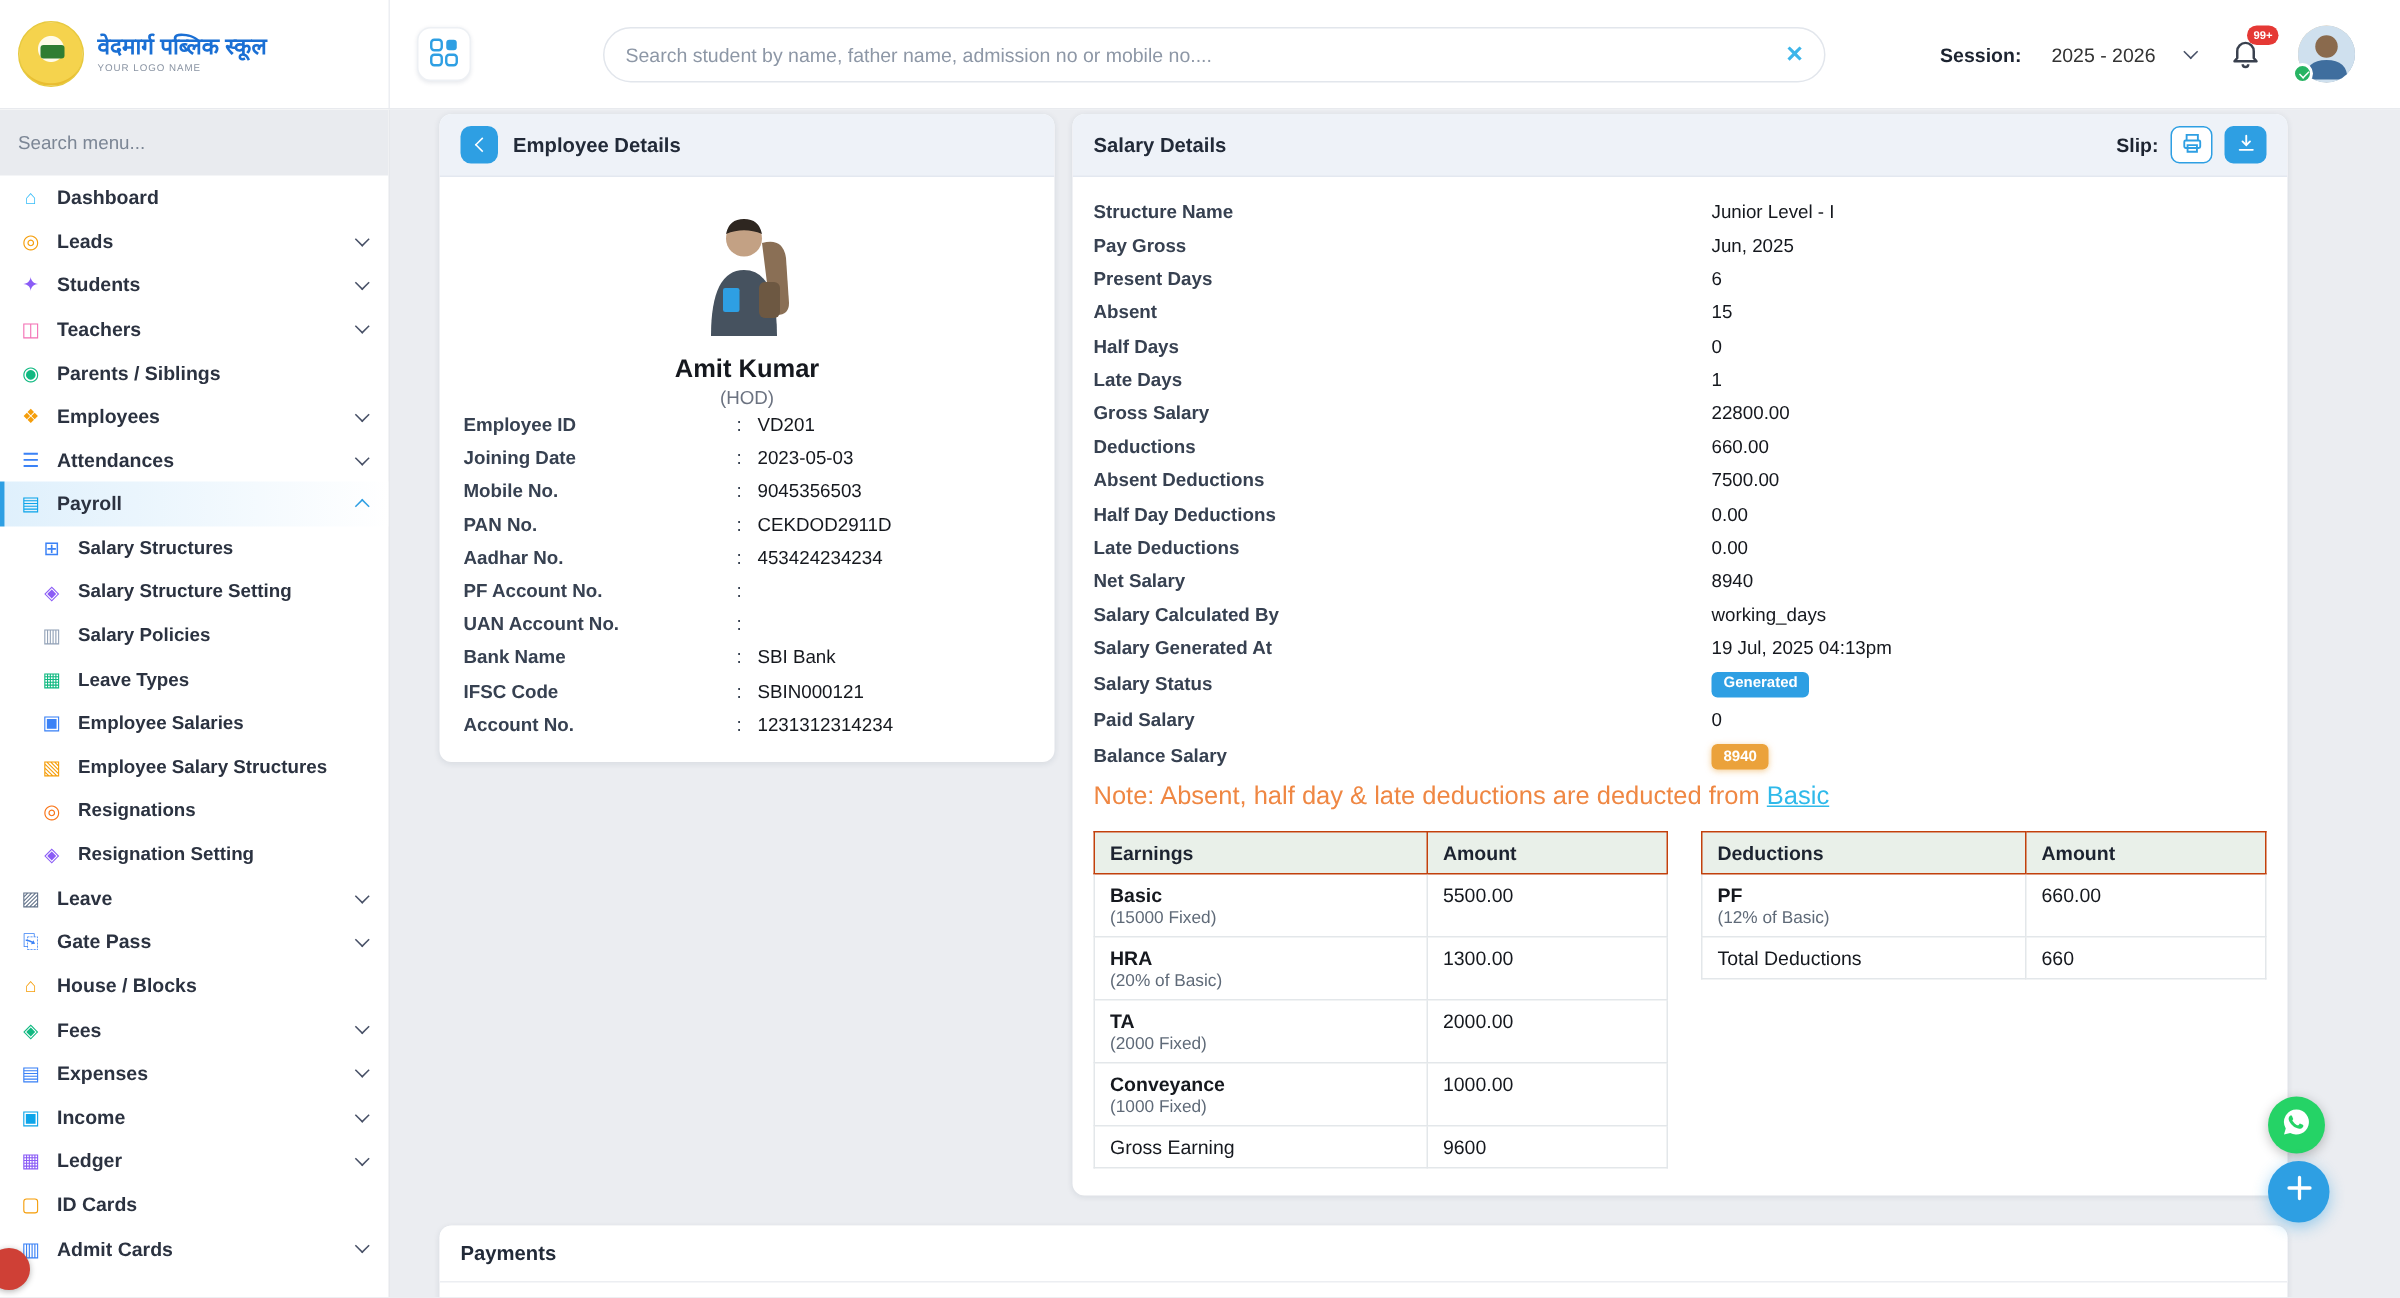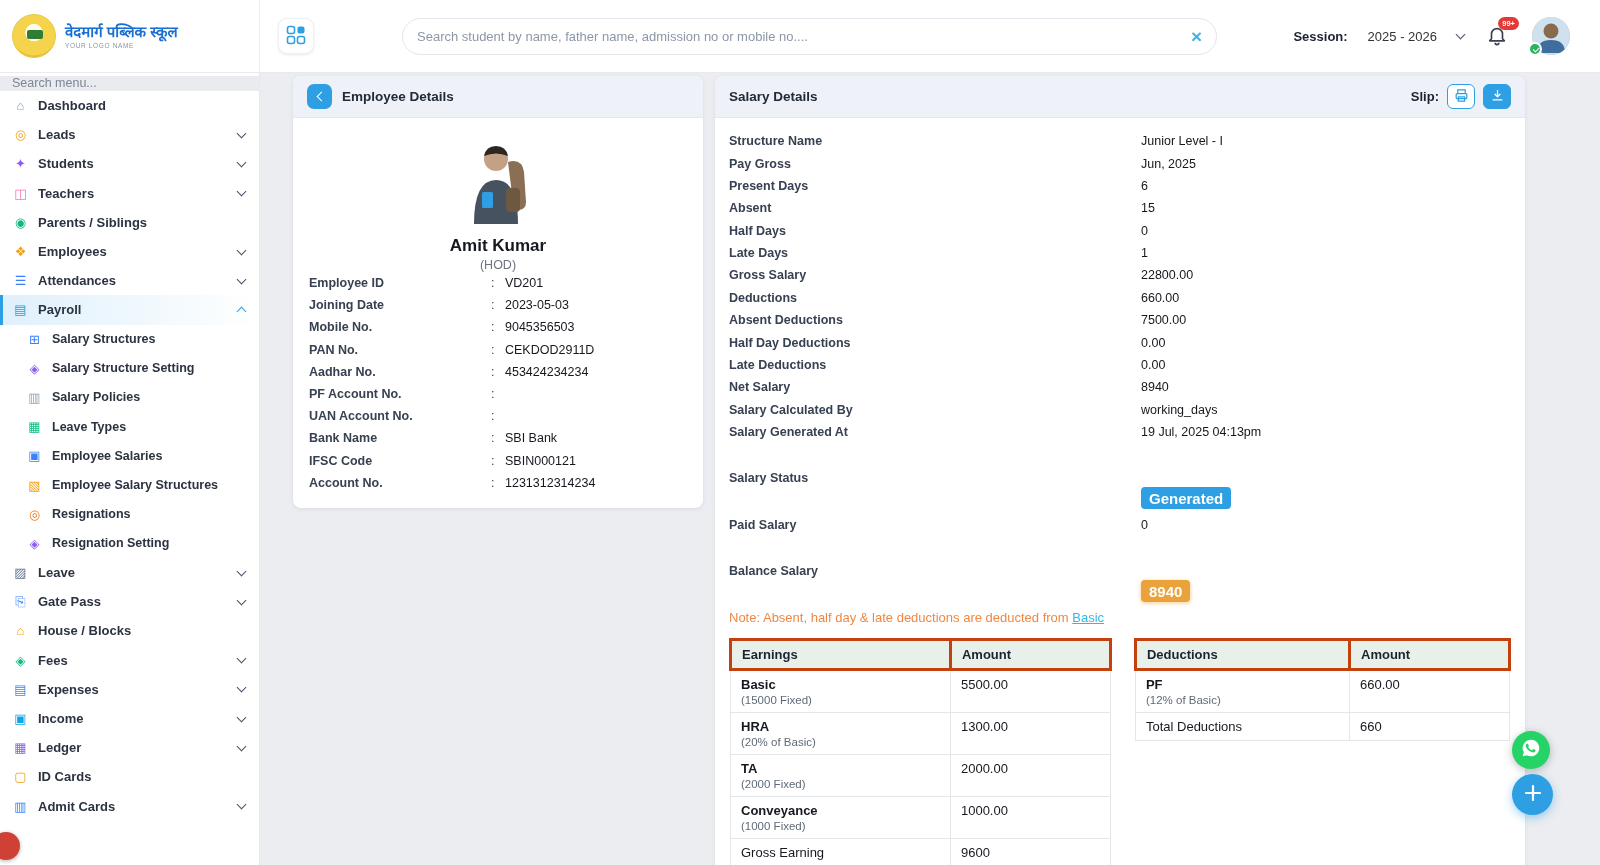--- a/index.html
+++ b/index.html
@@ -31,21 +31,21 @@
   .bell-wrap{position:relative;cursor:pointer;width:24px;height:24px;}
   .bell-badge{position:absolute;top:-7px;right:-9px;background:#e53935;color:#fff;font-size:7.5px;font-weight:700;padding:2.5px 4px;border-radius:8px;line-height:1;}
   .avatar{width:38px;height:38px;border-radius:50%;background:linear-gradient(135deg,#e8c89a,#7da4c8);position:relative;cursor:pointer;}
   .avatar-img{width:38px;height:38px;border-radius:50%;overflow:hidden;display:block;}
   .avatar-badge{position:absolute;left:-4px;bottom:-1px;width:14px;height:14px;border-radius:50%;background:#27b463;border:2px solid #fff;}
   .avatar-badge:after{content:"";position:absolute;left:2.5px;top:3px;width:5px;height:2.6px;border-left:1.5px solid #fff;border-bottom:1.5px solid #fff;transform:rotate(-45deg);}
 
   
   .body-row{flex:1;display:flex;min-height:0;}
   .sidebar{width:260px;background:#fff;border-right:1px solid #e6e8ec;flex-shrink:0;overflow:hidden;}
-  .side-search{width:100%;height:15px;background:#e9ebef;border:none;outline:none;padding:0 12px;font-size:12.5px;color:#555;font-family:inherit;}
+  .side-search{width:100%;height:44px;background:#e9ebef;border:none;outline:none;padding:0 12px;font-size:12.5px;color:#555;font-family:inherit;}
   .side-search::placeholder{color:#7c8695;}
   .side-item{display:flex;align-items:center;gap:9px;padding:0 14px 0 12px;height:29.2px;font-size:13px;color:#2b3240;cursor:pointer;}
   .side-item .s-icon{width:17px;font-size:13px;text-align:center;flex-shrink:0;line-height:1;}
   .side-item .s-label{flex:1;font-weight:600;white-space:nowrap;overflow:hidden;text-overflow:ellipsis;}
   .side-item .chev{margin-left:auto;flex-shrink:0;}
   .side-item.active{background:linear-gradient(90deg,#dff0fc,#ffffff);border-left:3px solid #2e9fe3;padding-left:9px;}
   .submenu .side-item{padding-left:26px;height:29.2px;font-size:12.5px;}
 
   .main{flex:1;padding:3px 75px 0 33px;overflow:hidden;position:relative;min-width:0;}
   .cards-row{display:flex;gap:12px;align-items:flex-start;}
@@ -69,31 +69,31 @@
   .emp-info{}
   .info-row{display:grid;grid-template-columns:182px 14px 1fr;font-size:12.5px;padding:4.1px 0;}
   .i-label{color:#374151;font-weight:600;}
   .i-colon{color:#374151;}
   .i-value{color:#15181e;}
 
   .salary-body{padding:12px 14px 18px;}
   .sal-row{display:grid;grid-template-columns:412px 1fr;font-size:12.5px;padding:4.2px 0;align-items:center;}
   .sal-row .sr-label{color:#374151;font-weight:600;}
   .sal-row .sr-value{color:#15181e;}
-  .badge{display:inline-block;color:#fff;font-size:15px;font-weight:700;padding:3.5px 8px;border-radius:4px;line-height:1;margin-top:40px;}
+  .badge{display:inline-block;color:#fff;font-size:10px;font-weight:700;padding:3.5px 8px;border-radius:4px;line-height:1;}
   .badge-blue{background:#2e9fe3;}
   .badge-orange{background:#eba23b;box-shadow:0 1px 4px rgba(235,162,59,.55);}
-  .note{font-size:13px;color:#ef8743;margin:4px 0 13px;}
+  .note{font-size:17px;color:#ef8743;margin:4px 0 13px;}
   .note-link{color:#2fb9ea;text-decoration:underline;cursor:pointer;}
 
   .tables-row{display:flex;gap:22px;align-items:flex-start;}
   .dtable{border-collapse:collapse;font-size:13px;table-layout:fixed;}
   .dtable.earnings{width:388px;}
   .dtable.deductions{width:382px;}
-  .dtable th{background:#e9f0e9;text-align:left;font-weight:700;padding:6px 10px;border:3px solid #c2410c;font-size:13px;color:#1c2330;}
+  .dtable th{background:#e9f0e9;text-align:left;font-weight:700;padding:6px 10px;border:1px solid #c2410c;font-size:13px;color:#1c2330;}
   .dtable td{border:1px solid #e3e7ea;padding:6px 10px;vertical-align:top;background:#fff;}
   .c-amt{width:160px;}
   .t-name{display:block;font-size:13px;color:#15181e;}
   .t-name.bold{font-weight:700;}
   .t-sub{display:block;font-size:11.5px;color:#5f6a78;margin-top:2px;}
   .amt-cell{font-size:13px;color:#15181e;}
 
   .payments-card{margin-top:20px;}
   .plain-head{background:#fff;border-bottom:1px solid #eceef2;padding:11px 14px;}
   .pay-body{padding:12px 14px 40px;}

